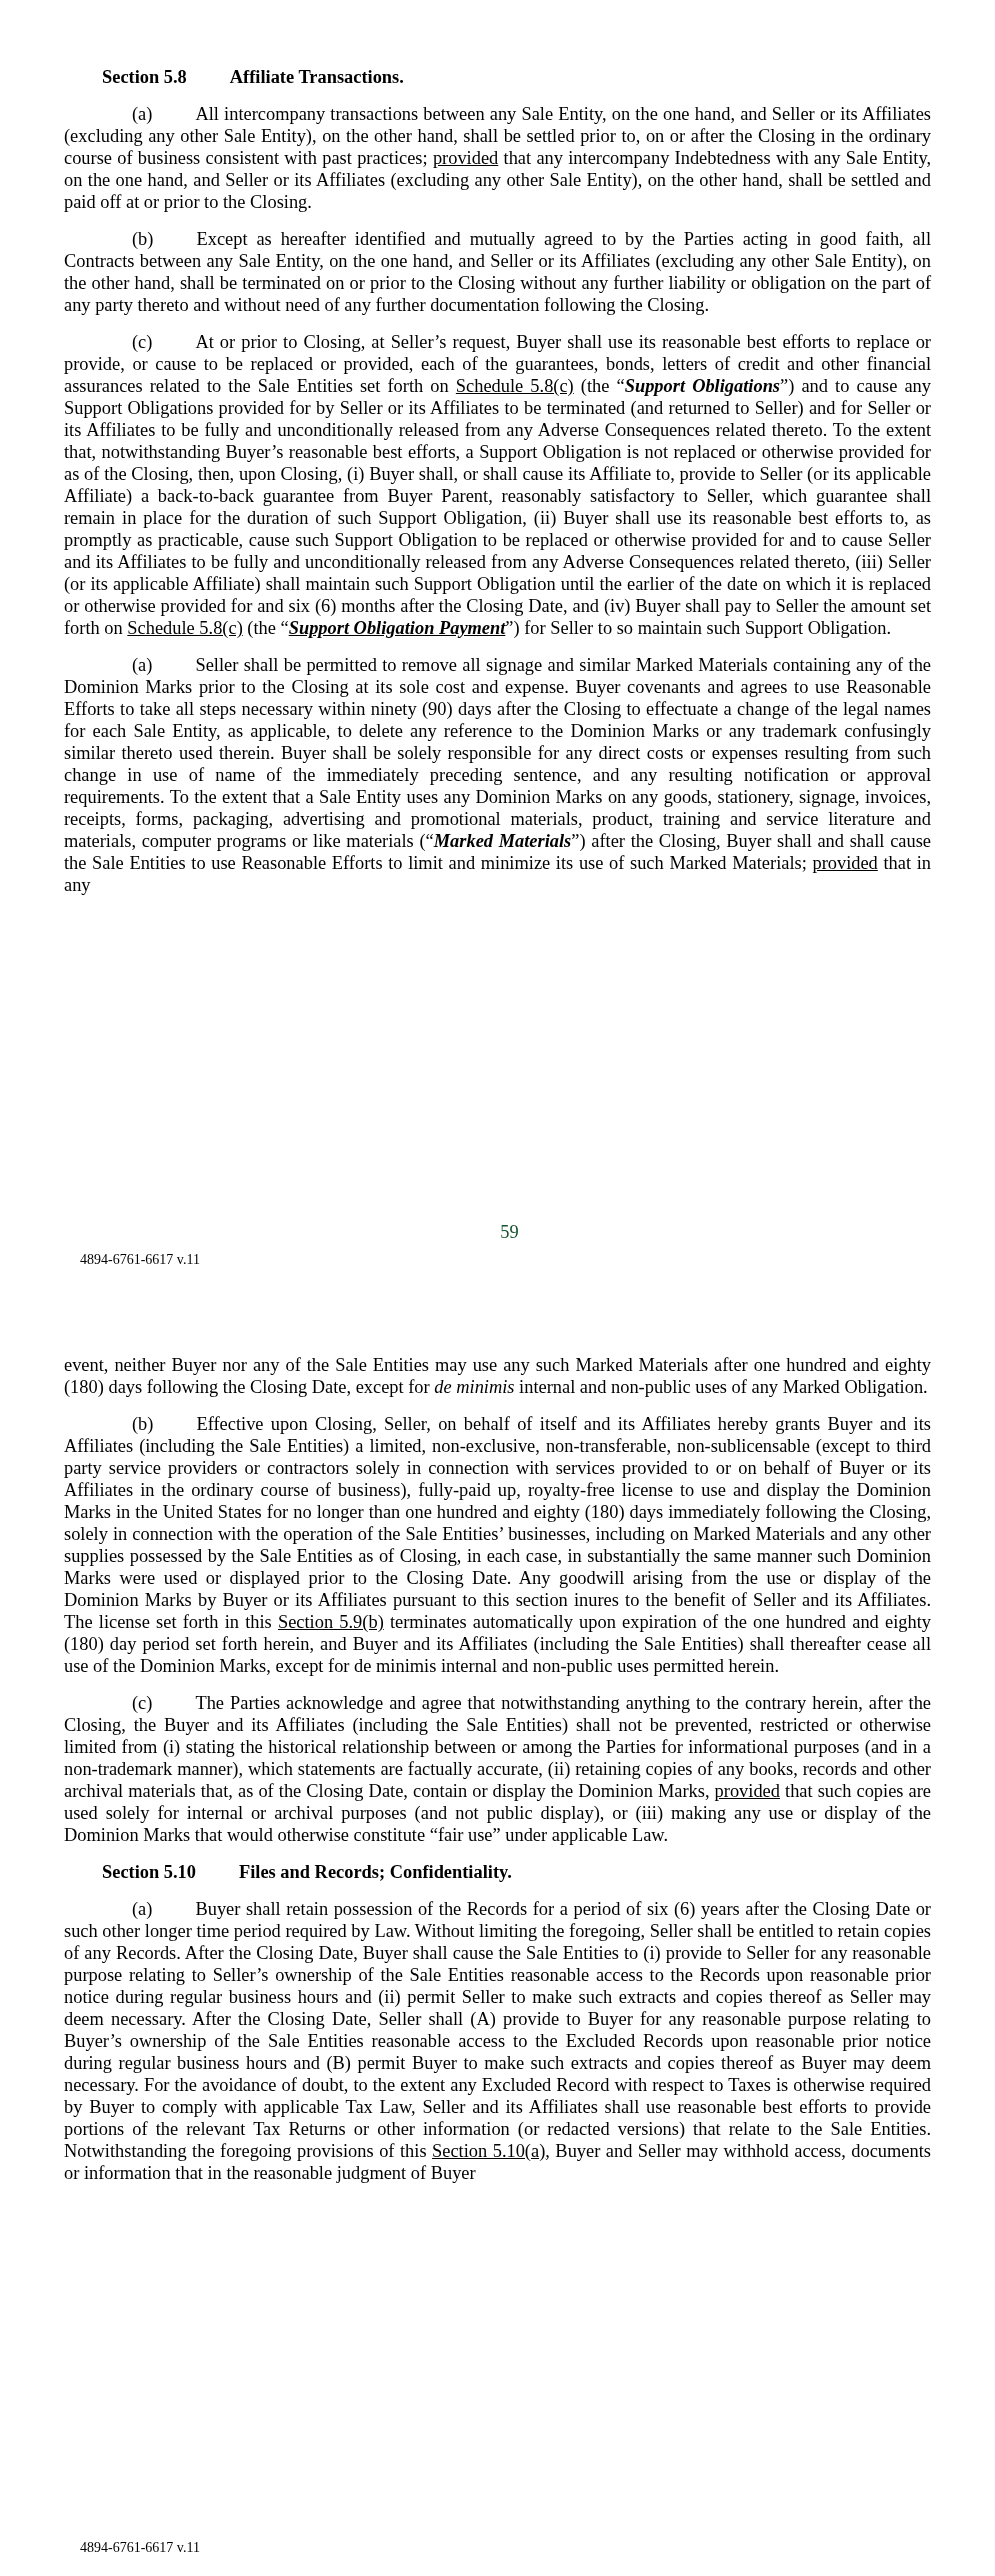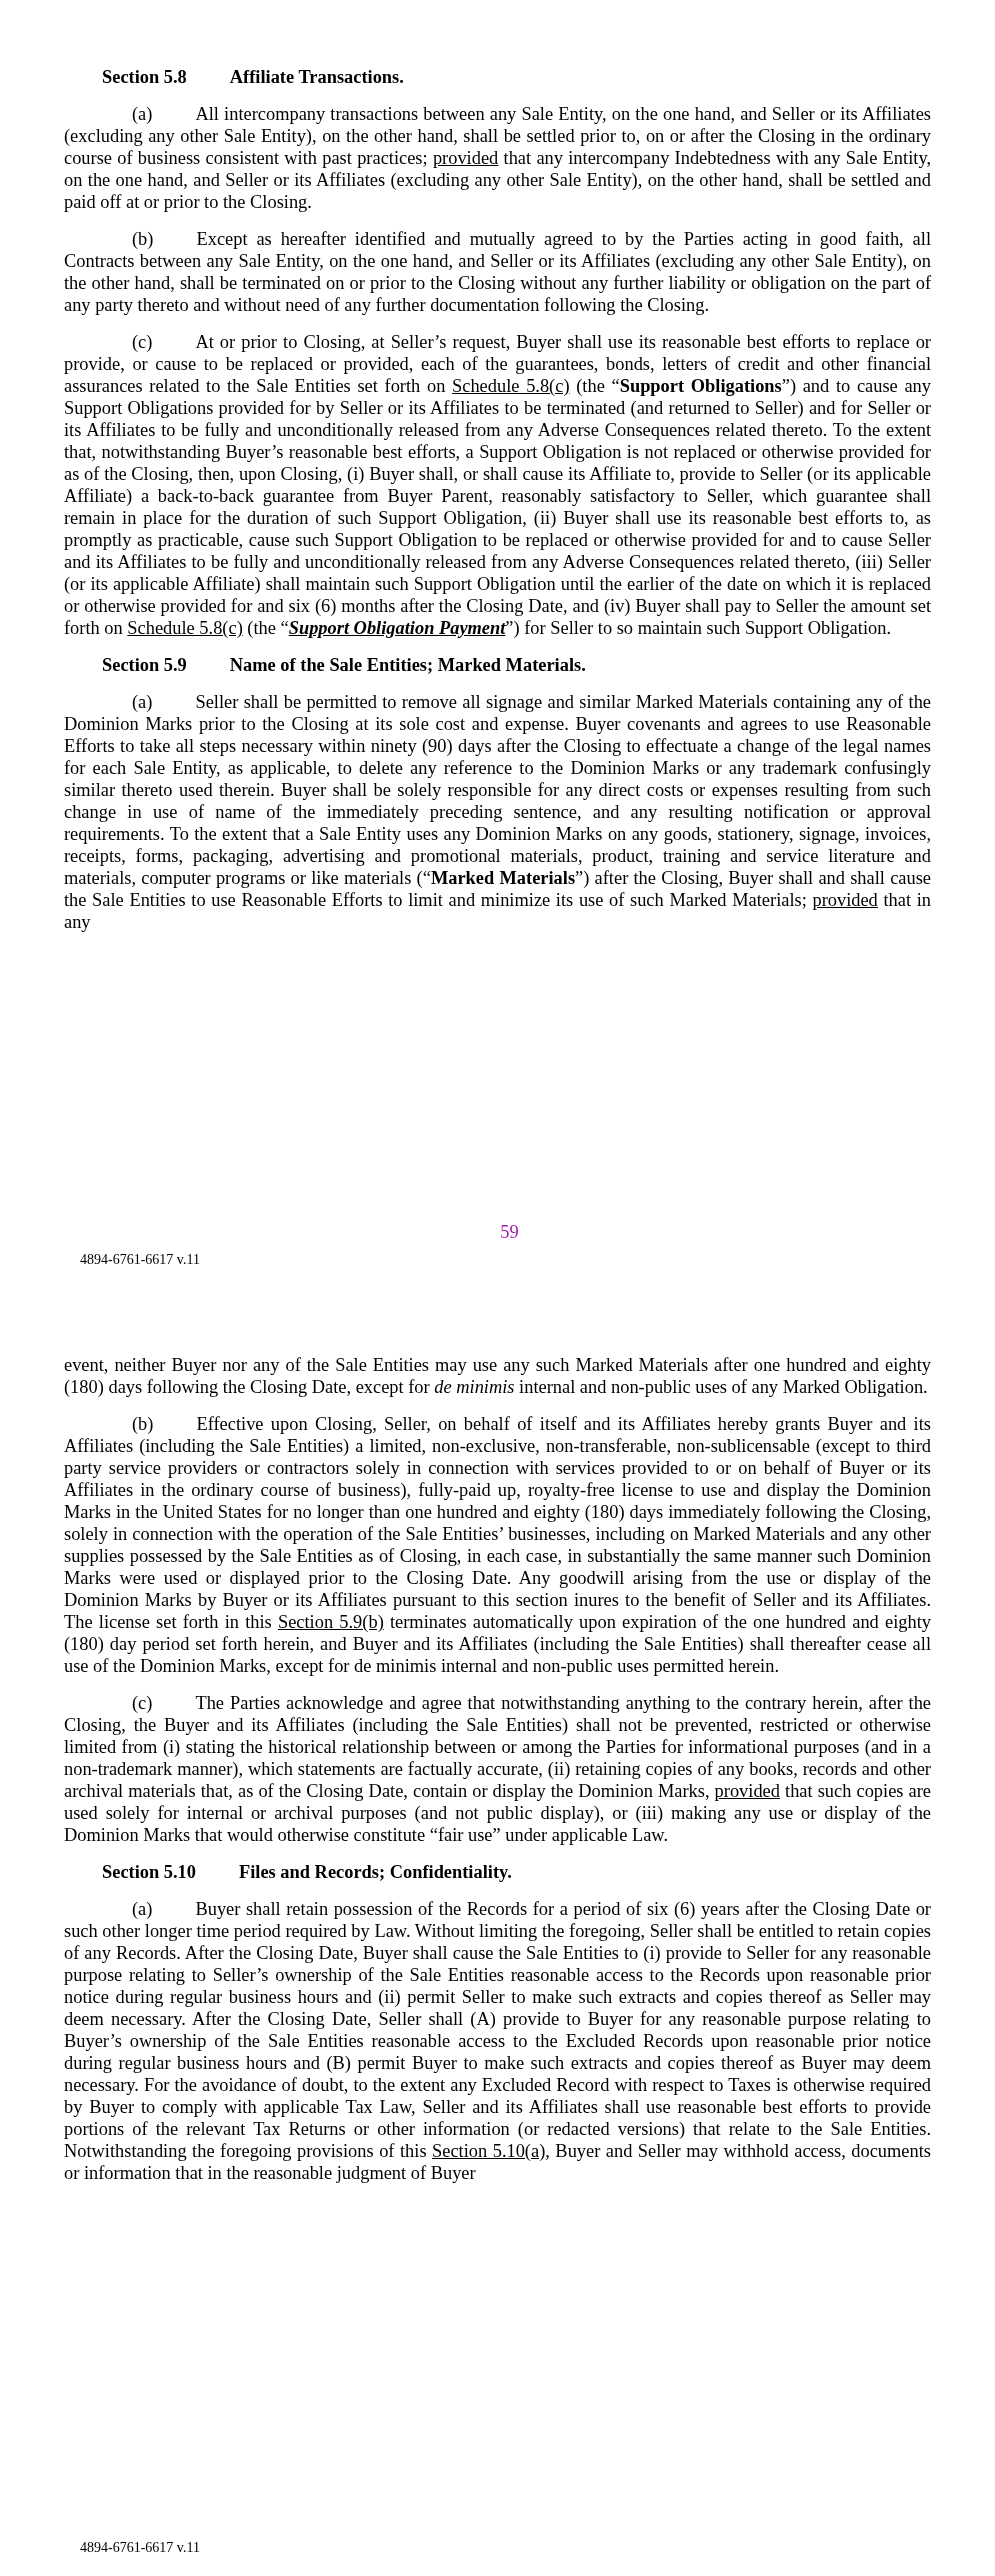--- a/index.html
+++ b/index.html
@@ -30,29 +30,29 @@
   p.para {
     text-align: justify;
     text-indent: 68px;
     margin: 15px 0 0 0;
   }
   p.para.noindent { text-indent: 0; }
   .tab { display: inline-block; width: 43px; }
   .u   { text-decoration: underline; }
   .b   { font-weight: bold; }
   .i   { font-style: italic; }
-  .bi  { font-weight: bold; }
+  .bi  { font-weight: bold; font-style: italic; }
   .biu { font-weight: bold; font-style: italic; text-decoration: underline; }
   .pagenum {
     position: absolute;
     left: 0; right: 0;
     bottom: 45px;
     text-align: center;
     font-size: 18.4px;
-    color: #a21caf;
+    color: #14532d;
     padding-left: 24px;
   }
   .docid {
     position: absolute;
     left: 64px;
     bottom: 17px;
     font-size: 14px;
     color: #000000;
     margin-left: 16px;
   }
@@ -60,21 +60,20 @@
 </head>
 <body>
 
 <main class="doc">
   <div>
       <section class="page">
         <p class="heading"><span class="b">Section 5.8</span><span class="tab"></span><span class="b">Affiliate Transactions.</span></p>
         <p class="para"><span class="">(a)</span><span class="tab"></span><span class="">All intercompany transactions between any Sale Entity, on the one hand, and Seller or its Affiliates (excluding any other Sale Entity), on the other hand, shall be settled prior to, on or after the Closing in the ordinary course of business consistent with past practices; </span><span class="u">provided</span><span class=""> that any intercompany Indebtedness with any Sale Entity, on the one hand, and Seller or its Affiliates (excluding any other Sale Entity), on the other hand, shall be settled and paid off at or prior to the Closing.</span></p>
         <p class="para"><span class="">(b)</span><span class="tab"></span><span class="">Except as hereafter identified and mutually agreed to by the Parties acting in good faith, all Contracts between any Sale Entity, on the one hand, and Seller or its Affiliates (excluding any other Sale Entity), on the other hand, shall be terminated on or prior to the Closing without any further liability or obligation on the part of any party thereto and without need of any further documentation following the Closing.</span></p>
         <p class="para"><span class="">(c)</span><span class="tab"></span><span class="">At or prior to Closing, at Seller’s request, Buyer shall use its reasonable best efforts to replace or provide, or cause to be replaced or provided, each of the guarantees, bonds, letters of credit and other financial assurances related to the Sale Entities set forth on </span><span class="u">Schedule 5.8(c)</span><span class=""> (the “</span><span class="bi">Support Obligations</span><span class="">”) and to cause any Support Obligations provided for by Seller or its Affiliates to be terminated (and returned to Seller) and for Seller or its Affiliates to be fully and unconditionally released from any Adverse Consequences related thereto.  To the extent that, notwithstanding Buyer’s reasonable best efforts, a Support Obligation is not replaced or otherwise provided for as of the Closing, then, upon Closing, (i) Buyer shall, or shall cause its Affiliate to, provide to Seller (or its applicable Affiliate) a back-to-back guarantee from Buyer Parent, reasonably satisfactory to Seller, which guarantee shall remain in place for the duration of such Support Obligation, (ii) Buyer shall use its reasonable best efforts to, as promptly as practicable, cause such Support Obligation to be replaced or otherwise provided for and to cause Seller and its Affiliates to be fully and unconditionally released from any Adverse Consequences related thereto, (iii) Seller (or its applicable Affiliate) shall maintain such Support Obligation until the earlier of the date on which it is replaced or otherwise provided for and six (6) months after the Closing Date, and (iv) Buyer shall pay to Seller the amount set forth on </span><span class="u">Schedule 5.8(c)</span><span class=""> (the “</span><span class="biu">Support Obligation Payment</span><span class="">”) for Seller to so maintain such Support Obligation.</span></p>
-        <p class="heading"><span class="b">Section 5.9</span><span class="tab"></span><span class="b">Name of the Sale Entities; Marked Materials.</span></p>
         <p class="para"><span class="">(a)</span><span class="tab"></span><span class="">Seller shall be permitted to remove all signage and similar Marked Materials containing any of the Dominion Marks prior to the Closing at its sole cost and expense.  Buyer covenants and agrees to use Reasonable Efforts to take all steps necessary within ninety (90) days after the Closing to effectuate a change of the legal names for each Sale Entity, as applicable, to delete any reference to the Dominion Marks or any trademark confusingly similar thereto used therein.  Buyer shall be solely responsible for any direct costs or expenses resulting from such change in use of name of the immediately preceding sentence, and any resulting notification or approval requirements.  To the extent that a Sale Entity uses any Dominion Marks on any goods, stationery, signage, invoices, receipts, forms, packaging, advertising and promotional materials, product, training and service literature and materials, computer programs or like materials (“</span><span class="bi">Marked Materials</span><span class="">”) after the Closing, Buyer shall and shall cause the Sale Entities to use Reasonable Efforts to limit and minimize its use of such Marked Materials; </span><span class="u">provided</span><span class=""> that in any</span></p>
         <div class="pagenum">59</div>
         <div class="docid">4894-6761-6617 v.11</div>
       </section>
       <section class="page">
         <p class="para noindent"><span class="">event, neither Buyer nor any of the Sale Entities may use any such Marked Materials after one hundred and eighty (180) days following the Closing Date, except for </span><span class="i">de minimis</span><span class=""> internal and non-public uses of any Marked Obligation.</span></p>
         <p class="para"><span class="">(b)</span><span class="tab"></span><span class="">Effective upon Closing, Seller, on behalf of itself and its Affiliates hereby grants Buyer and its Affiliates (including the Sale Entities) a limited, non-exclusive, non-transferable, non-sublicensable (except to third party service providers or contractors solely in connection with services provided to or on behalf of Buyer or its Affiliates in the ordinary course of business), fully-paid up, royalty-free license to use and display the Dominion Marks in the United States for no longer than one hundred and eighty (180) days immediately following the Closing, solely in connection with the operation of the Sale Entities’ businesses, including on Marked Materials and any other supplies possessed by the Sale Entities as of Closing, in each case, in substantially the same manner such Dominion Marks were used or displayed prior to the Closing Date.  Any goodwill arising from the use or display of the Dominion Marks by Buyer or its Affiliates pursuant to this section inures to the benefit of Seller and its Affiliates. The license set forth in this </span><span class="u">Section 5.9(b)</span><span class=""> terminates automatically upon expiration of the one hundred and eighty (180) day period set forth herein, and Buyer and its Affiliates (including the Sale Entities) shall thereafter cease all use of the Dominion Marks, except for de minimis internal and non-public uses permitted herein.</span></p>
         <p class="para"><span class="">(c)</span><span class="tab"></span><span class="">The Parties acknowledge and agree that notwithstanding anything to the contrary herein, after the Closing, the Buyer and its Affiliates (including the Sale Entities) shall not be prevented, restricted or otherwise limited from (i) stating the historical relationship between or among the Parties for informational purposes (and in a non-trademark manner), which statements are factually accurate, (ii) retaining copies of any books, records and other archival materials that, as of the Closing Date, contain or display the Dominion Marks, </span><span class="u">provided</span><span class=""> that such copies are used solely for internal or archival purposes (and not public display), or (iii) making any use or display of the Dominion Marks that would otherwise constitute “fair use” under applicable Law.</span></p>
         <p class="heading"><span class="b">Section 5.10</span><span class="tab"></span><span class="b">Files and Records; Confidentiality.</span></p>
         <p class="para"><span class="">(a)</span><span class="tab"></span><span class="">Buyer shall retain possession of the Records for a period of six (6) years after the Closing Date or such other longer time period required by Law.  Without limiting the foregoing, Seller shall be entitled to retain copies of any Records.  After the Closing Date, Buyer shall cause the Sale Entities to (i) provide to Seller for any reasonable purpose relating to Seller’s ownership of the Sale Entities reasonable access to the Records upon reasonable prior notice during regular business hours and (ii) permit Seller to make such extracts and copies thereof as Seller may deem necessary.  After the Closing Date, Seller shall (A) provide to Buyer for any reasonable purpose relating to Buyer’s ownership of the Sale Entities reasonable access to the Excluded Records upon reasonable prior notice during regular business hours and (B) permit Buyer to make such extracts and copies thereof as Buyer may deem necessary.  For the avoidance of doubt, to the extent any Excluded Record with respect to Taxes is otherwise required by Buyer to comply with applicable Tax Law, Seller and its Affiliates shall use reasonable best efforts to provide portions of the relevant Tax Returns or other information (or redacted versions) that relate to the Sale Entities.  Notwithstanding the foregoing provisions of this </span><span class="u">Section 5.10(a)</span><span class="">, Buyer and Seller may withhold access, documents or information that in the reasonable judgment of Buyer</span></p>

